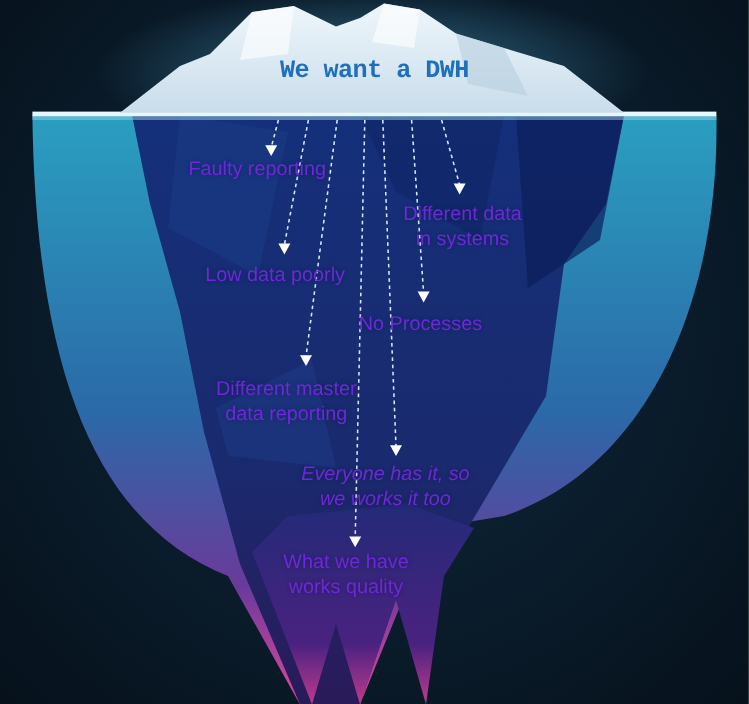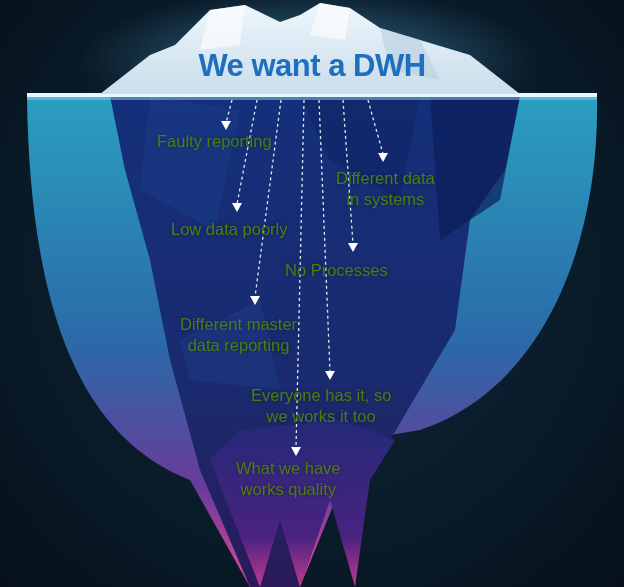--- a/index.html
+++ b/index.html
@@ -5,25 +5,25 @@
   html, body { margin:0; padding:0; }
   body {
     width:624px; height:587px; overflow:hidden; position:relative;
     background: radial-gradient(ellipse at 50% 45%, #0f2a3e 0%, #0a1c2b 55%, #06111b 100%);
     font-family: "Liberation Sans", sans-serif;
   }
   .stage { position:absolute; left:0; top:0; width:624px; height:587px; }
   svg.ice { position:absolute; left:0; top:0; }
   .title {
     position:absolute; left:0; width:624px; top:48px; text-align:center;
-    font-family: Liberation Sans, sans-serif; font-weight:bold; font-size:31px;
+    font-family: Liberation Mono, monospace; font-weight:bold; font-size:21px;
     letter-spacing:-0.5px;
   }
   .label {
-    position:absolute; color:#4d7c0f; font-size:16.5px; line-height:21px;
+    position:absolute; color:#6d28d9; font-size:16.5px; line-height:21px;
     text-align:center; white-space:nowrap;
     text-shadow: 0 0 4px rgba(0,0,0,0.3);
   }
 </style>
 </head>
 <body>
 
 <div class="stage">
   <svg class="ice" width="624" height="587" viewBox="0 0 624 587">
     <defs>
@@ -102,30 +102,30 @@
 
   <div class="label" style="left:336px; top:168px;">
     <div>Different data</div>
     <div>in systems</div>
   </div>
 
   <div class="label" style="left:171px; top:219px;">
     <span>Low data poorly</span>
   </div>
 
-  <div class="label" style="left:285px; top:260px;">
+  <div class="label" style="left:299px; top:260px;">
     <span>No Processes</span>
   </div>
 
   <div class="label" style="left:180px; top:314px;">
     <div>Different master</div>
     <div>data reporting</div>
   </div>
 
-  <div class="label" style="left:251px; top:385px;">
+  <div class="label" style="left:251px; top:385px;font-style:italic;">
     <div>Everyone has it, so</div>
     <div>we works it too</div>
   </div>
 
   <div class="label" style="left:236px; top:458px;text-align:center;">
     <div>What we have</div>
     <div>works quality</div>
   </div>
 </div>
 

